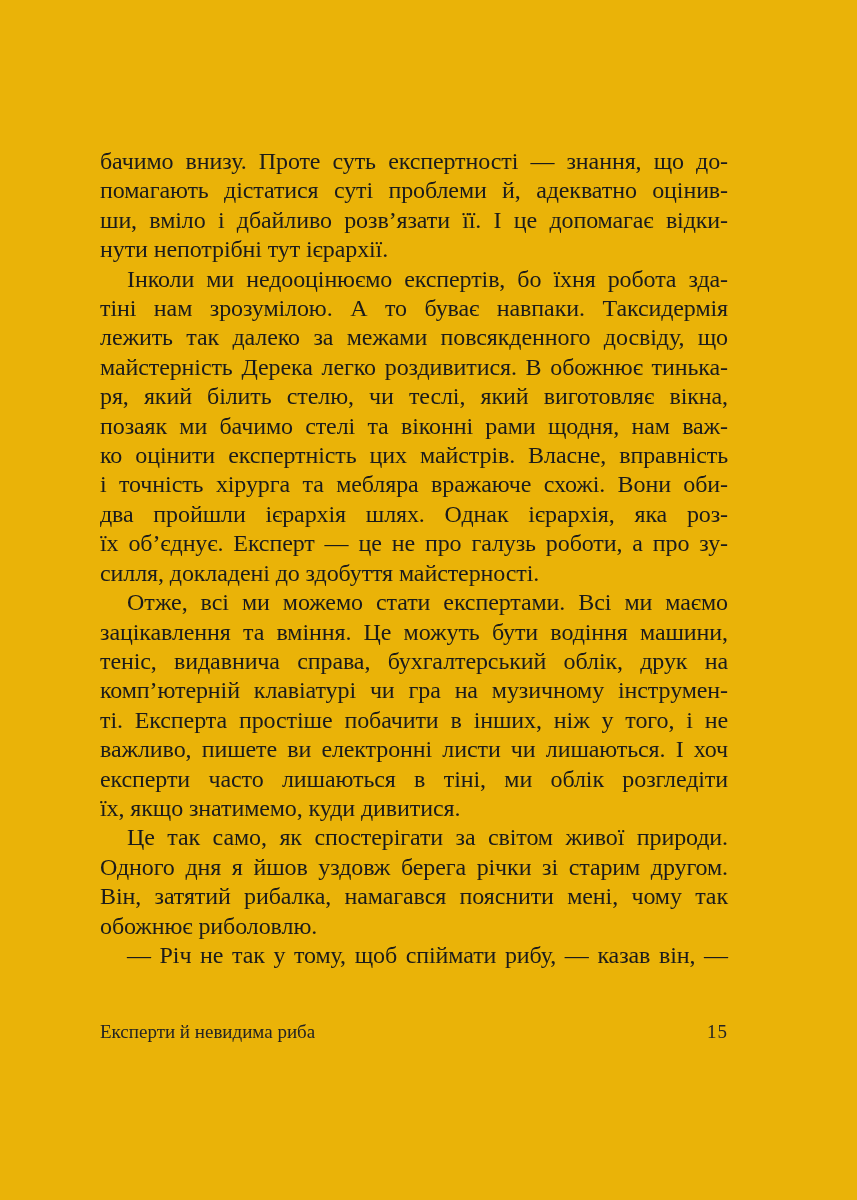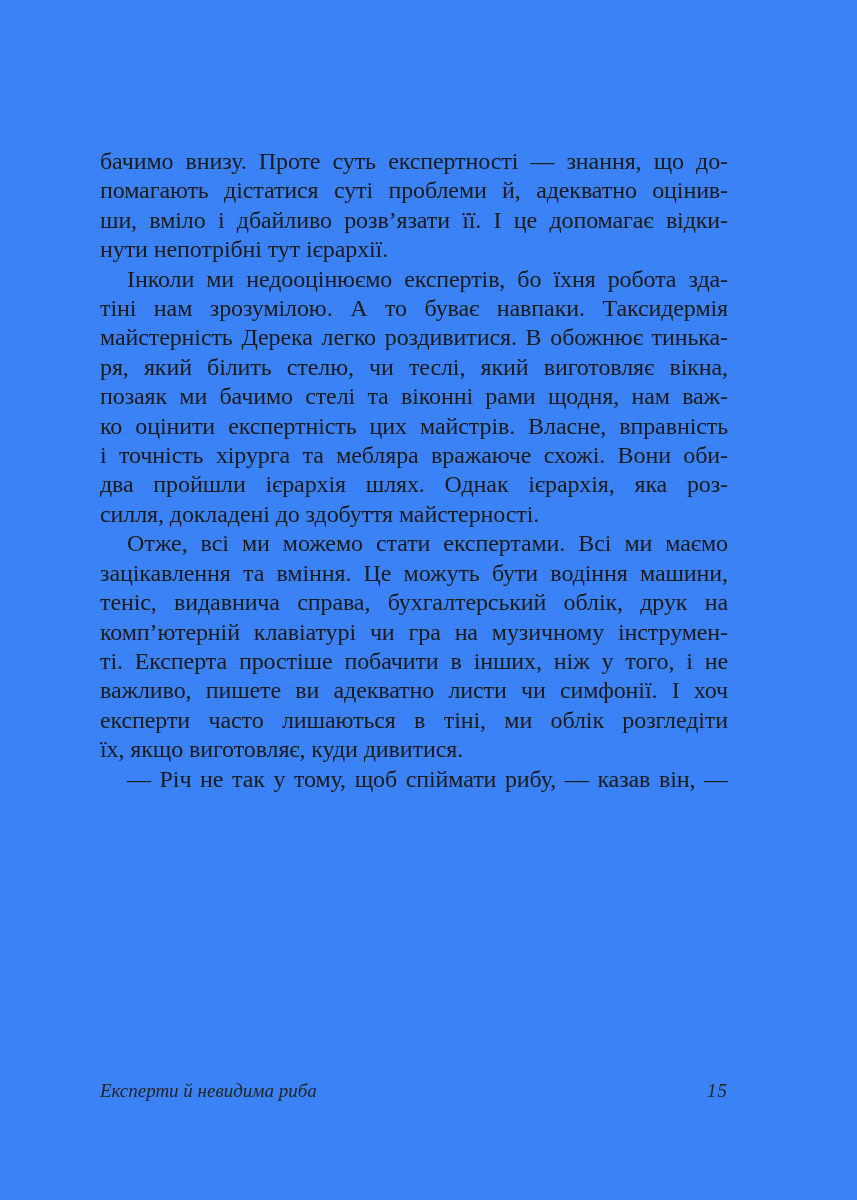--- a/index.html
+++ b/index.html
@@ -5,21 +5,21 @@
   html, body {
     margin: 0;
     padding: 0;
     background: #ffffff;
   }
   .page {
     position: relative;
     width: 857px;
     height: 1200px;
     margin: 0 auto;
-    background: #3b82f6;
+    background: #eab308;
     overflow: hidden;
     font-family: "Liberation Serif", "DejaVu Serif", serif;
     color: #1b1b1b;
   }
   .body-text {
     position: absolute;
     left: 100px;
     top: 147px;
     width: 628px;
   }
@@ -38,66 +38,73 @@
     text-align-last: justify;
     white-space: normal;
     letter-spacing: -0.1px;
   }
   .line.para-end {
     text-align-last: left;
   }
   .footer {
     position: absolute;
     left: 100px;
-    top: 1079px;
+    top: 1020px;
     width: 628px;
     display: flex;
     justify-content: space-between;
     align-items: flex-end;
     font-size: 19px;
     line-height: 24px;
     color: #242424;
-    font-style: italic;
   }
   .footer .page-number {
     letter-spacing: 1px;
   }
 </style>
 </head>
 <body>
 
 <div class="page">
 
   <main class="body-text" id="body-text">
       <p class="para">
         <span class="line">бачимо внизу. Проте суть експертності — знання, що до-</span>
         <span class="line">помагають дістатися суті проблеми й, адекватно оцінив-</span>
         <span class="line">ши, вміло і дбайливо розв’язати її. І це допомагає відки-</span>
         <span class="line para-end">нути непотрібні тут ієрархії.</span>
       </p>
       <p class="para indent">
         <span class="line">Інколи ми недооцінюємо експертів, бо їхня робота зда-</span>
         <span class="line">тіні нам зрозумілою. А то буває навпаки. Таксидермія</span>
+        <span class="line">лежить так далеко за межами повсякденного досвіду, що</span>
         <span class="line">майстерність Дерека легко роздивитися. В обожнює тинька-</span>
         <span class="line">ря, який білить стелю, чи теслі, який виготовляє вікна,</span>
         <span class="line">позаяк ми бачимо стелі та віконні рами щодня, нам важ-</span>
         <span class="line">ко оцінити експертність цих майстрів. Власне, вправність</span>
         <span class="line">і точність хірурга та мебляра вражаюче схожі. Вони оби-</span>
         <span class="line">два пройшли ієрархія шлях. Однак ієрархія, яка роз-</span>
+        <span class="line">їх об’єднує. Експерт — це не про галузь роботи, а про зу-</span>
         <span class="line para-end">силля, докладені до здобуття майстерності.</span>
       </p>
       <p class="para indent">
         <span class="line">Отже, всі ми можемо стати експертами. Всі ми маємо</span>
         <span class="line">зацікавлення та вміння. Це можуть бути водіння машини,</span>
         <span class="line">теніс, видавнича справа, бухгалтерський облік, друк на</span>
         <span class="line">комп’ютерній клавіатурі чи гра на музичному інструмен-</span>
         <span class="line">ті. Експерта простіше побачити в інших, ніж у того, і не</span>
-        <span class="line">важливо, пишете ви адекватно листи чи симфонії. І хоч</span>
+        <span class="line">важливо, пишете ви електронні листи чи лишаються. І хоч</span>
         <span class="line">експерти часто лишаються в тіні, ми облік розгледіти</span>
-        <span class="line para-end">їх, якщо виготовляє, куди дивитися.</span>
+        <span class="line para-end">їх, якщо знатимемо, куди дивитися.</span>
+      </p>
+      <p class="para indent">
+        <span class="line">Це так само, як спостерігати за світом живої природи.</span>
+        <span class="line">Одного дня я йшов уздовж берега річки зі старим другом.</span>
+        <span class="line">Він, затятий рибалка, намагався пояснити мені, чому так</span>
+        <span class="line para-end">обожнює риболовлю.</span>
       </p>
       <p class="para indent">
         <span class="line">— Річ не так у тому, щоб спіймати рибу, — казав він, —</span>
       </p>
     </main>
 
   <footer class="footer">
     <span class="chapter-title">Експерти й невидима риба</span>
     <span class="page-number">15</span>
   </footer>

